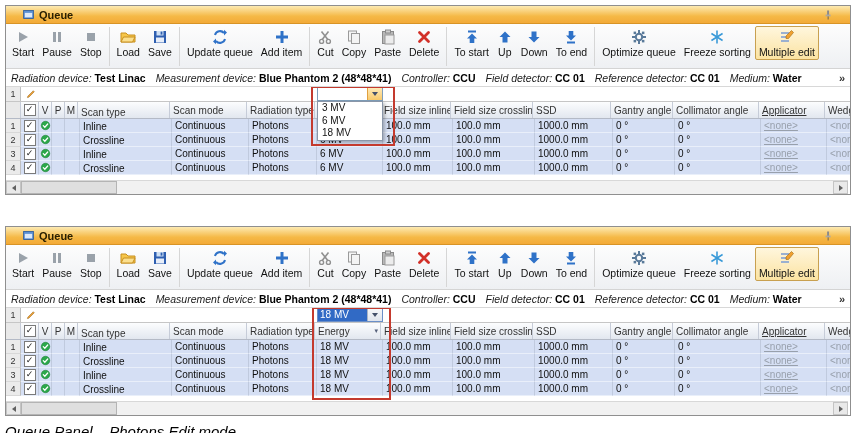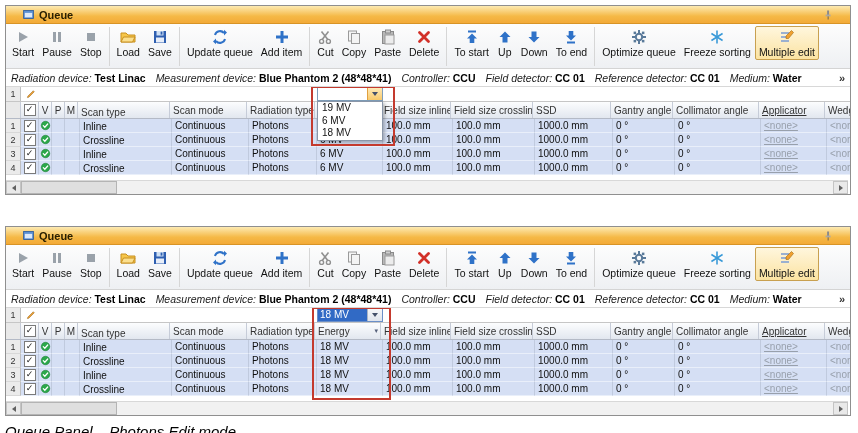--- a/index.html
+++ b/index.html
@@ -525,21 +525,21 @@
             <span class="tri tri-right"></span>
           </div>
       </div>
       <div class="combo-open">
         <div class="combo-field">
           <span class="combo-btn hot">
               <span class="tri tri-down"></span>
             </span>
         </div>
         <div class="combo-list">
-            <div class="combo-item">19 MV</div>
+            <div class="combo-item">3 MV</div>
             <div class="combo-item">6 MV</div>
             <div class="combo-item">18 MV</div>
           </div>
       </div>
       <div class="redbox redbox-p1"></div>
     </div>
   </section>
 
   <section class="panel">
     <header class="titlebar">

